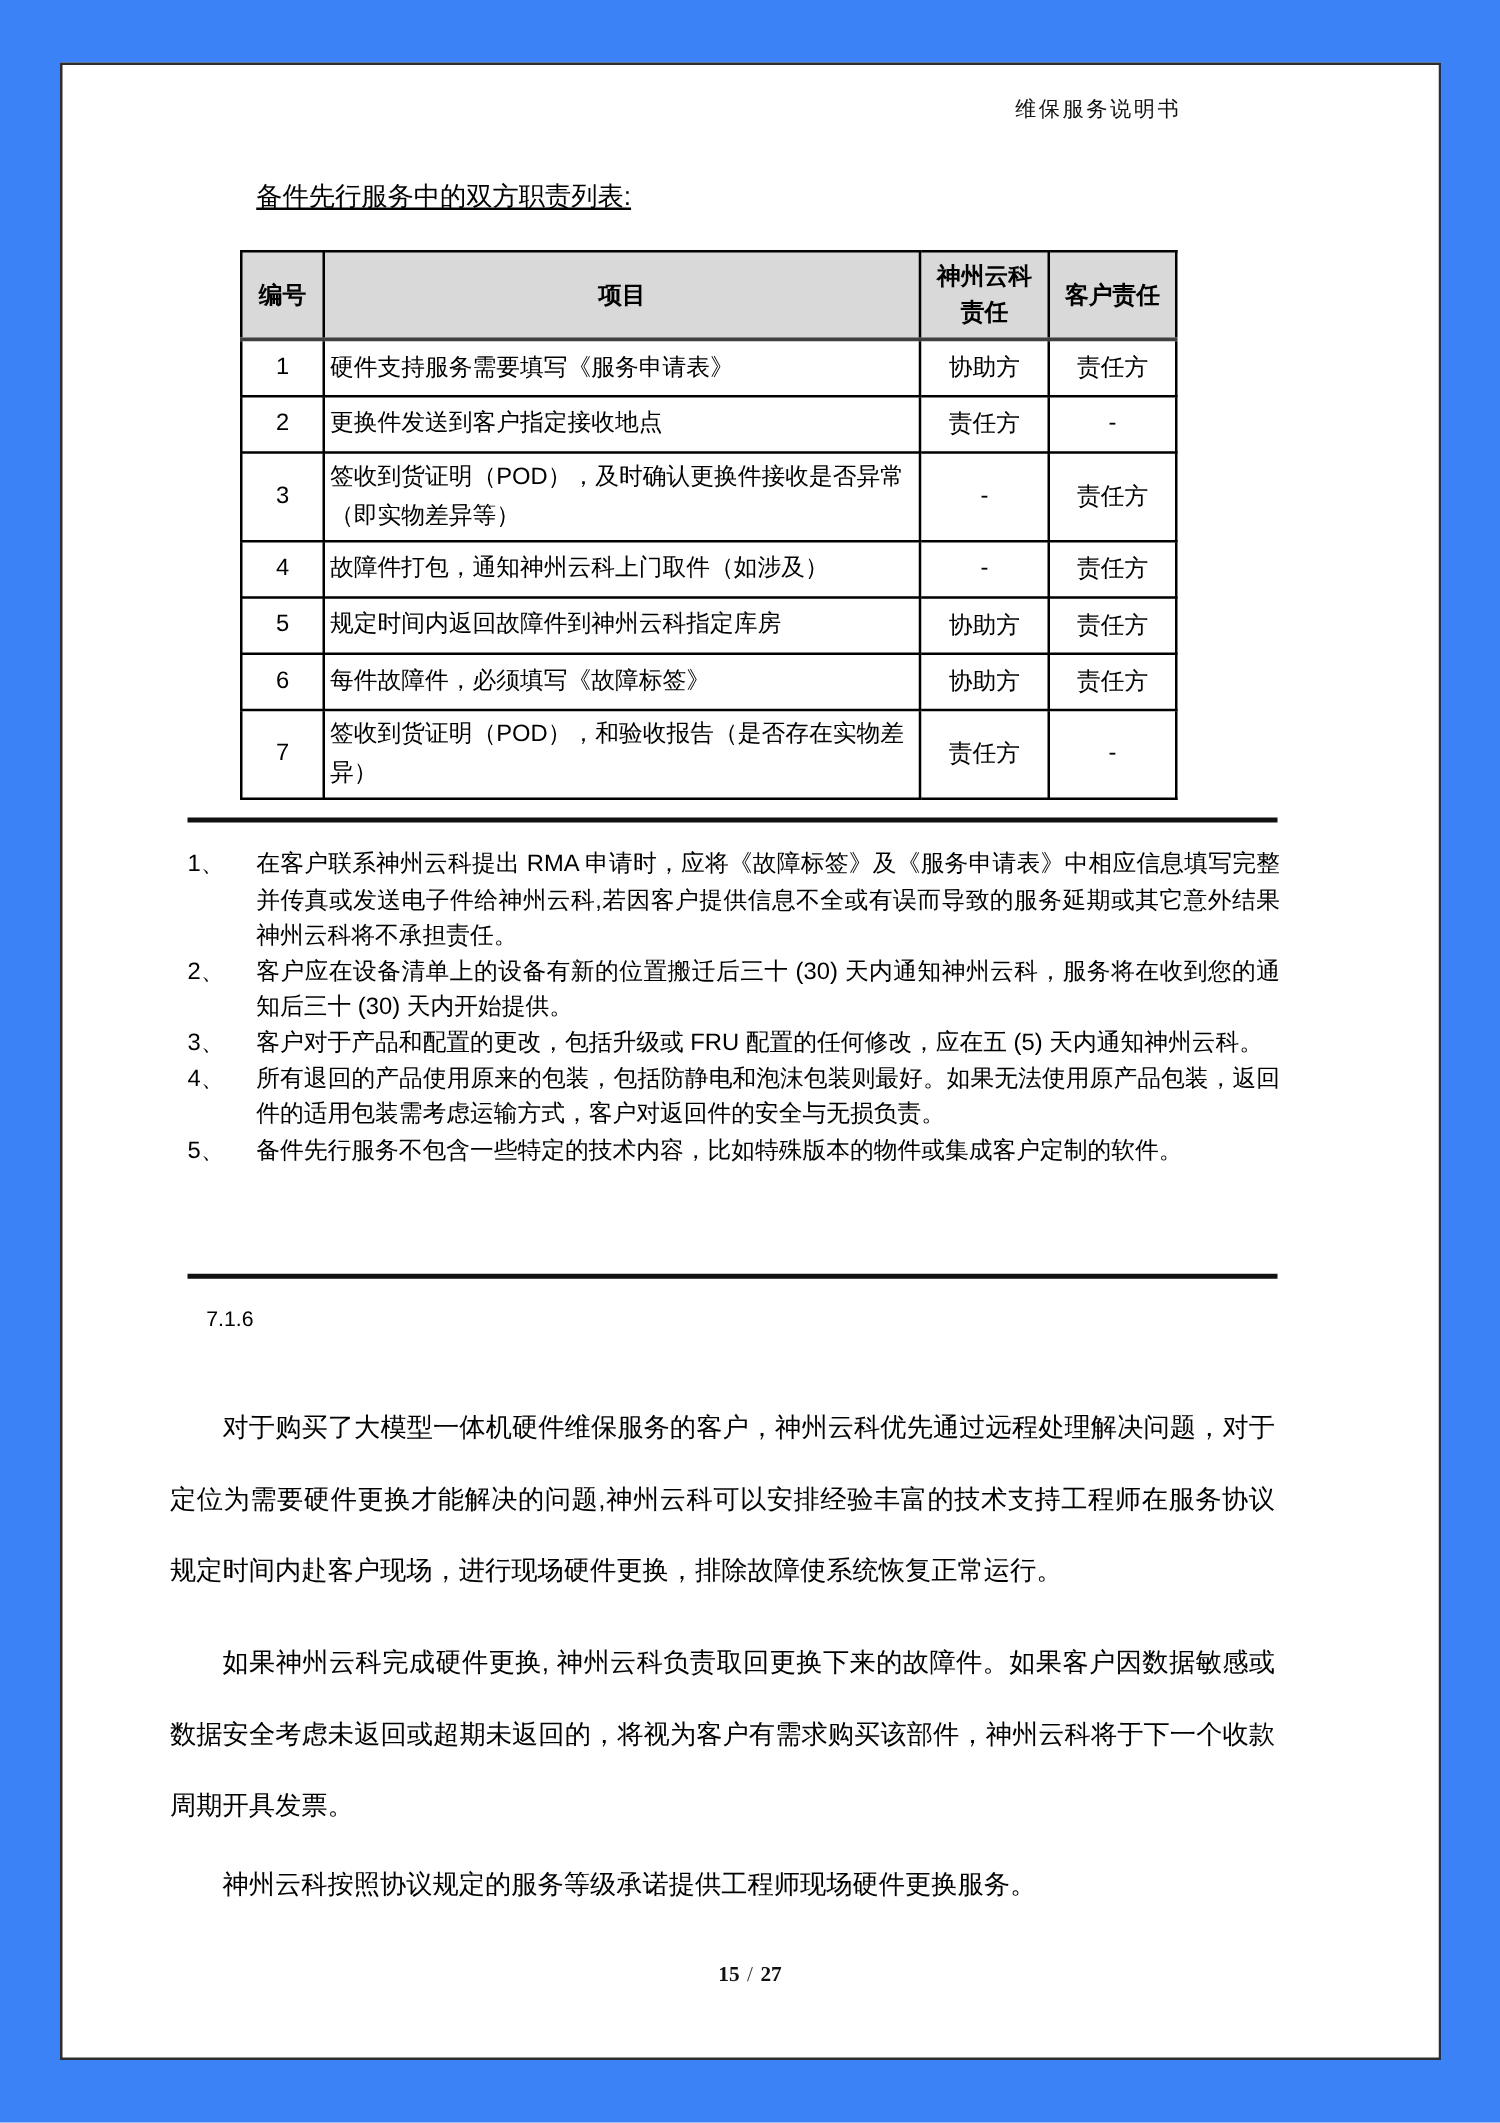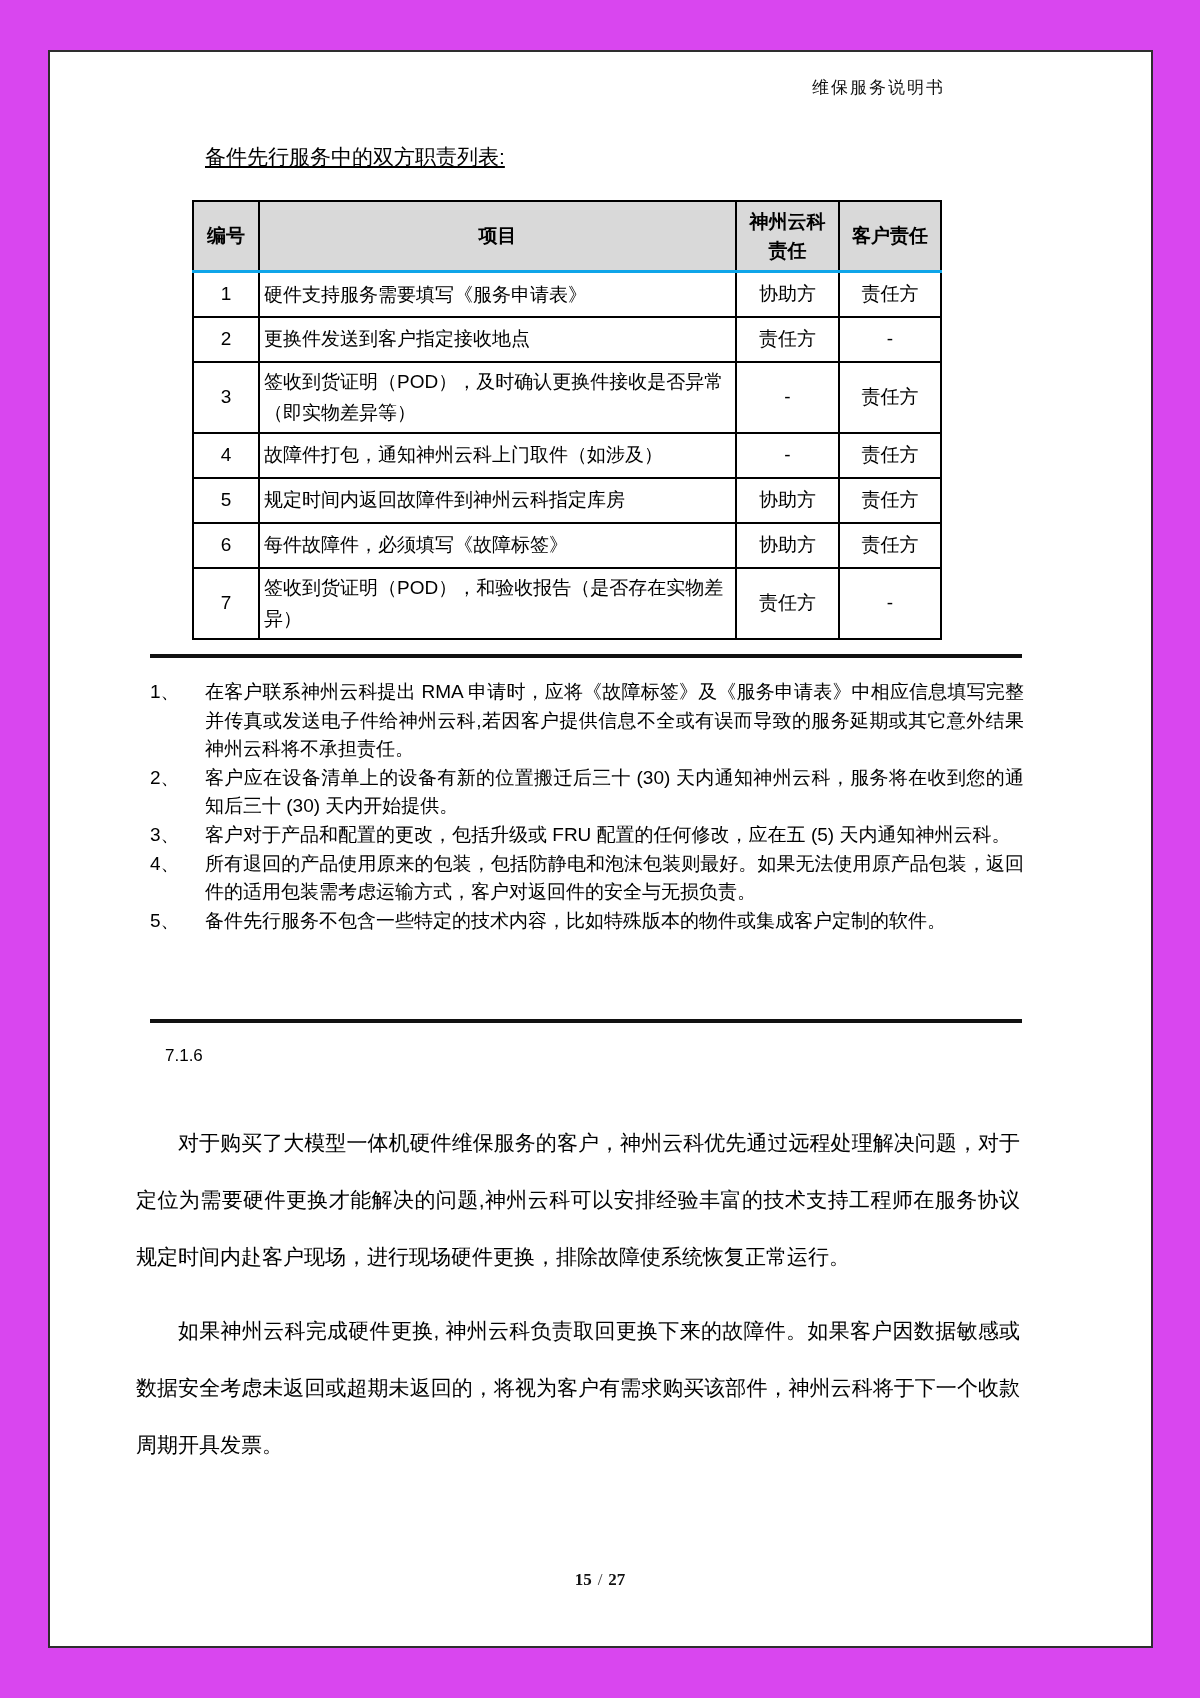--- a/index.html
+++ b/index.html
@@ -5,21 +5,21 @@
   html, body { margin: 0; padding: 0; }
   body {
     width: 1200px; height: 1698px;
     background: #fbfbfb;
     font-family: "Liberation Sans", sans-serif;
     color: #000;
   }
   .page {
     position: relative;
     width: 1200px; height: 1698px;
-    background: #d946ef;
+    background: #3b82f6;
     overflow: hidden;
   }
   .border-frame {
     position: absolute;
     left: 48px; top: 50px; right: 47px; bottom: 50px;
     border: 2px solid #2e2e2e;
     background: #fff;
   }
   .doc-header {
     position: absolute;
@@ -50,21 +50,21 @@
   table.resp-table thead th {
     background: #d9d9d9;
     font-weight: bold;
     text-align: center;
     height: 64px;
     font-size: 19px;
   }
   table.resp-table thead th .wrap-narrow {
     width: 82px; margin: 0 auto; line-height: 1.55;
   }
-  table.resp-table thead tr { border-bottom: 3px solid #0ea5e9; }
+  table.resp-table thead tr { border-bottom: 3px solid #404040; }
   tr.row-single { height: 45px; }
   tr.row-double { height: 71px; }
   td.cell-no   { text-align: center; }
   td.cell-item { text-align: left; padding-left: 12px; padding-right: 8px; line-height: 1.65; }
   td.cell-mid, td.cell-cust { text-align: center; }
   .divider {
     position: absolute;
     left: 150px; width: 872px; height: 4px;
     background: #111;
   }
@@ -204,17 +204,18 @@
   </div>
 
   <div class="divider divider-2"></div>
 
   <div class="section-heading">
     <span>7.1.6</span>
   </div>
 
   <div class="body-para para-1">对于购买了大模型一体机硬件维保服务的客户，神州云科优先通过远程处理解决问题，对于定位为需要硬件更换才能解决的问题,神州云科可以安排经验丰富的技术支持工程师在服务协议规定时间内赴客户现场，进行现场硬件更换，排除故障使系统恢复正常运行。</div>
   <div class="body-para para-2">如果神州云科完成硬件更换, 神州云科负责取回更换下来的故障件。如果客户因数据敏感或数据安全考虑未返回或超期未返回的，将视为客户有需求购买该部件，神州云科将于下一个收款周期开具发票。</div>
+  <div class="body-para para-3">神州云科按照协议规定的服务等级承诺提供工程师现场硬件更换服务。</div>
 
   <div class="page-footer">
     <span class="num">15</span><span class="sep">/</span><span class="num">27</span>
   </div>
 </div>
 
 </body></html>

